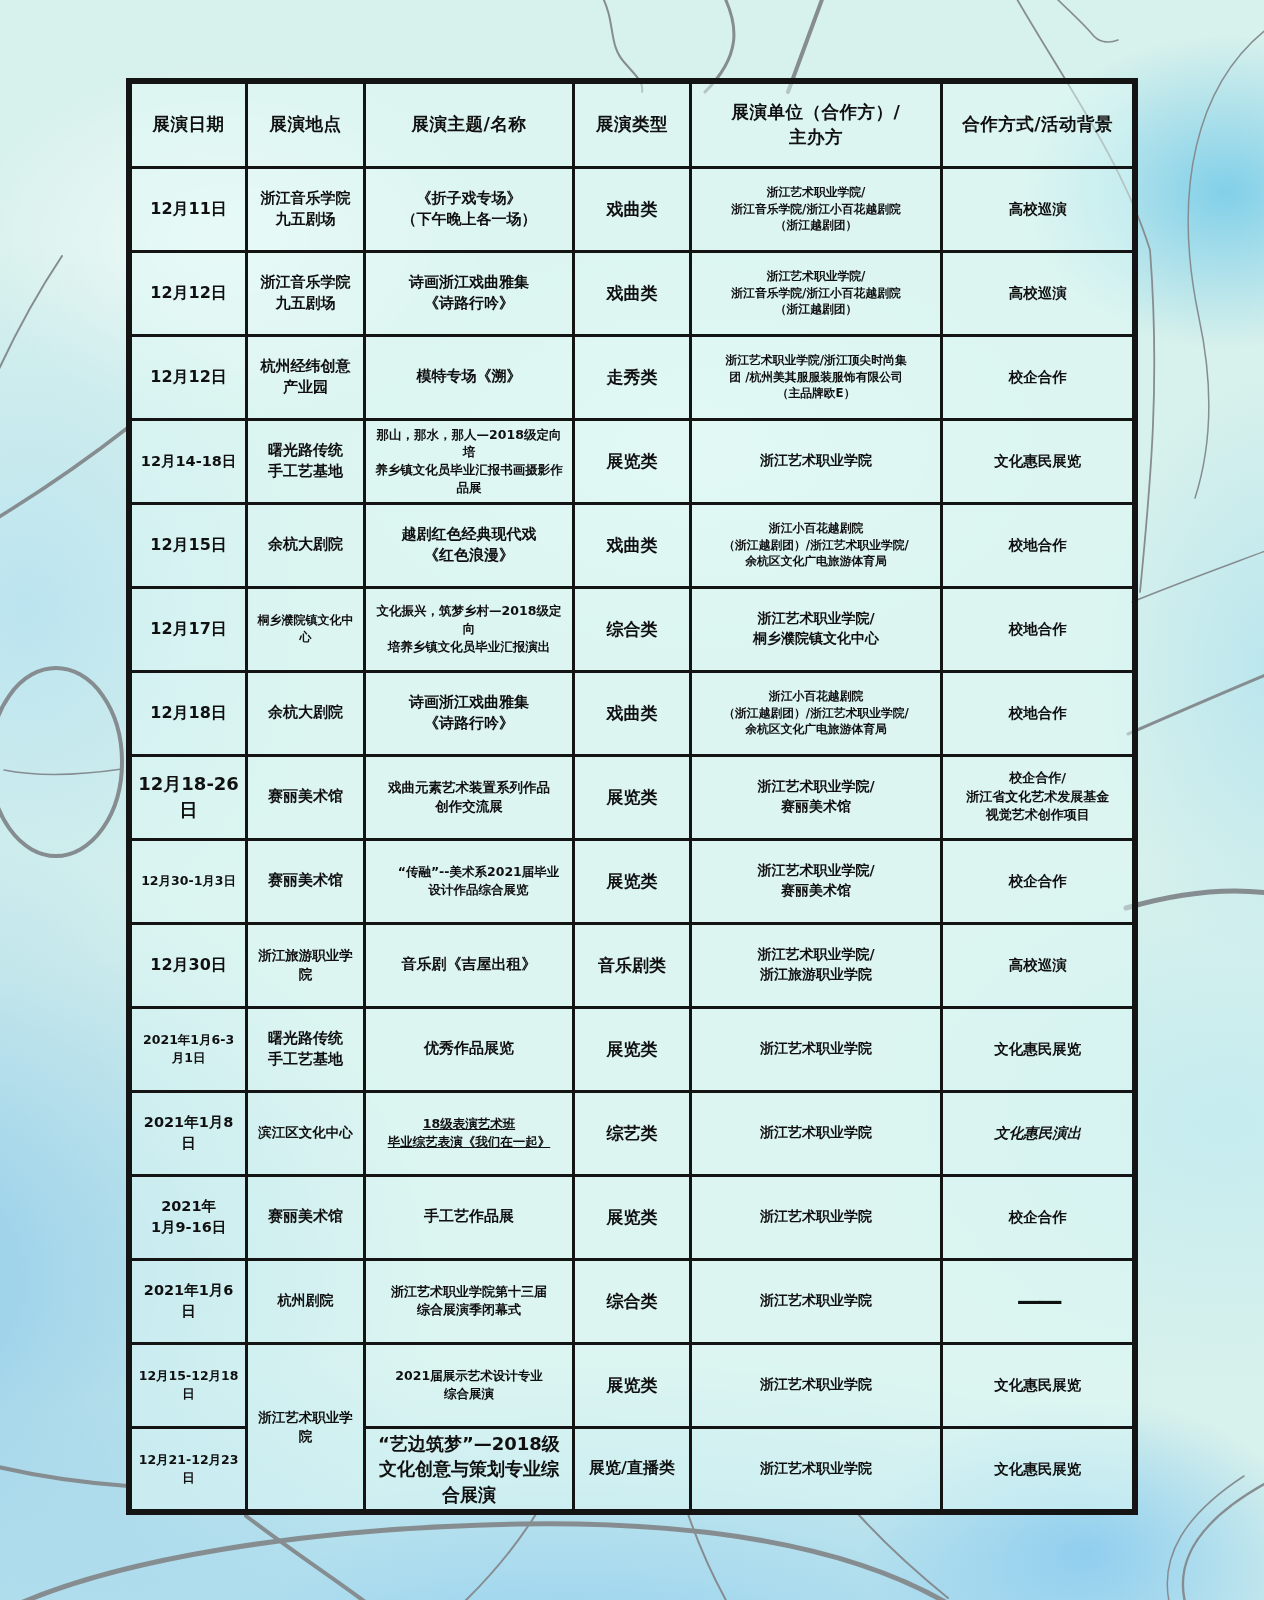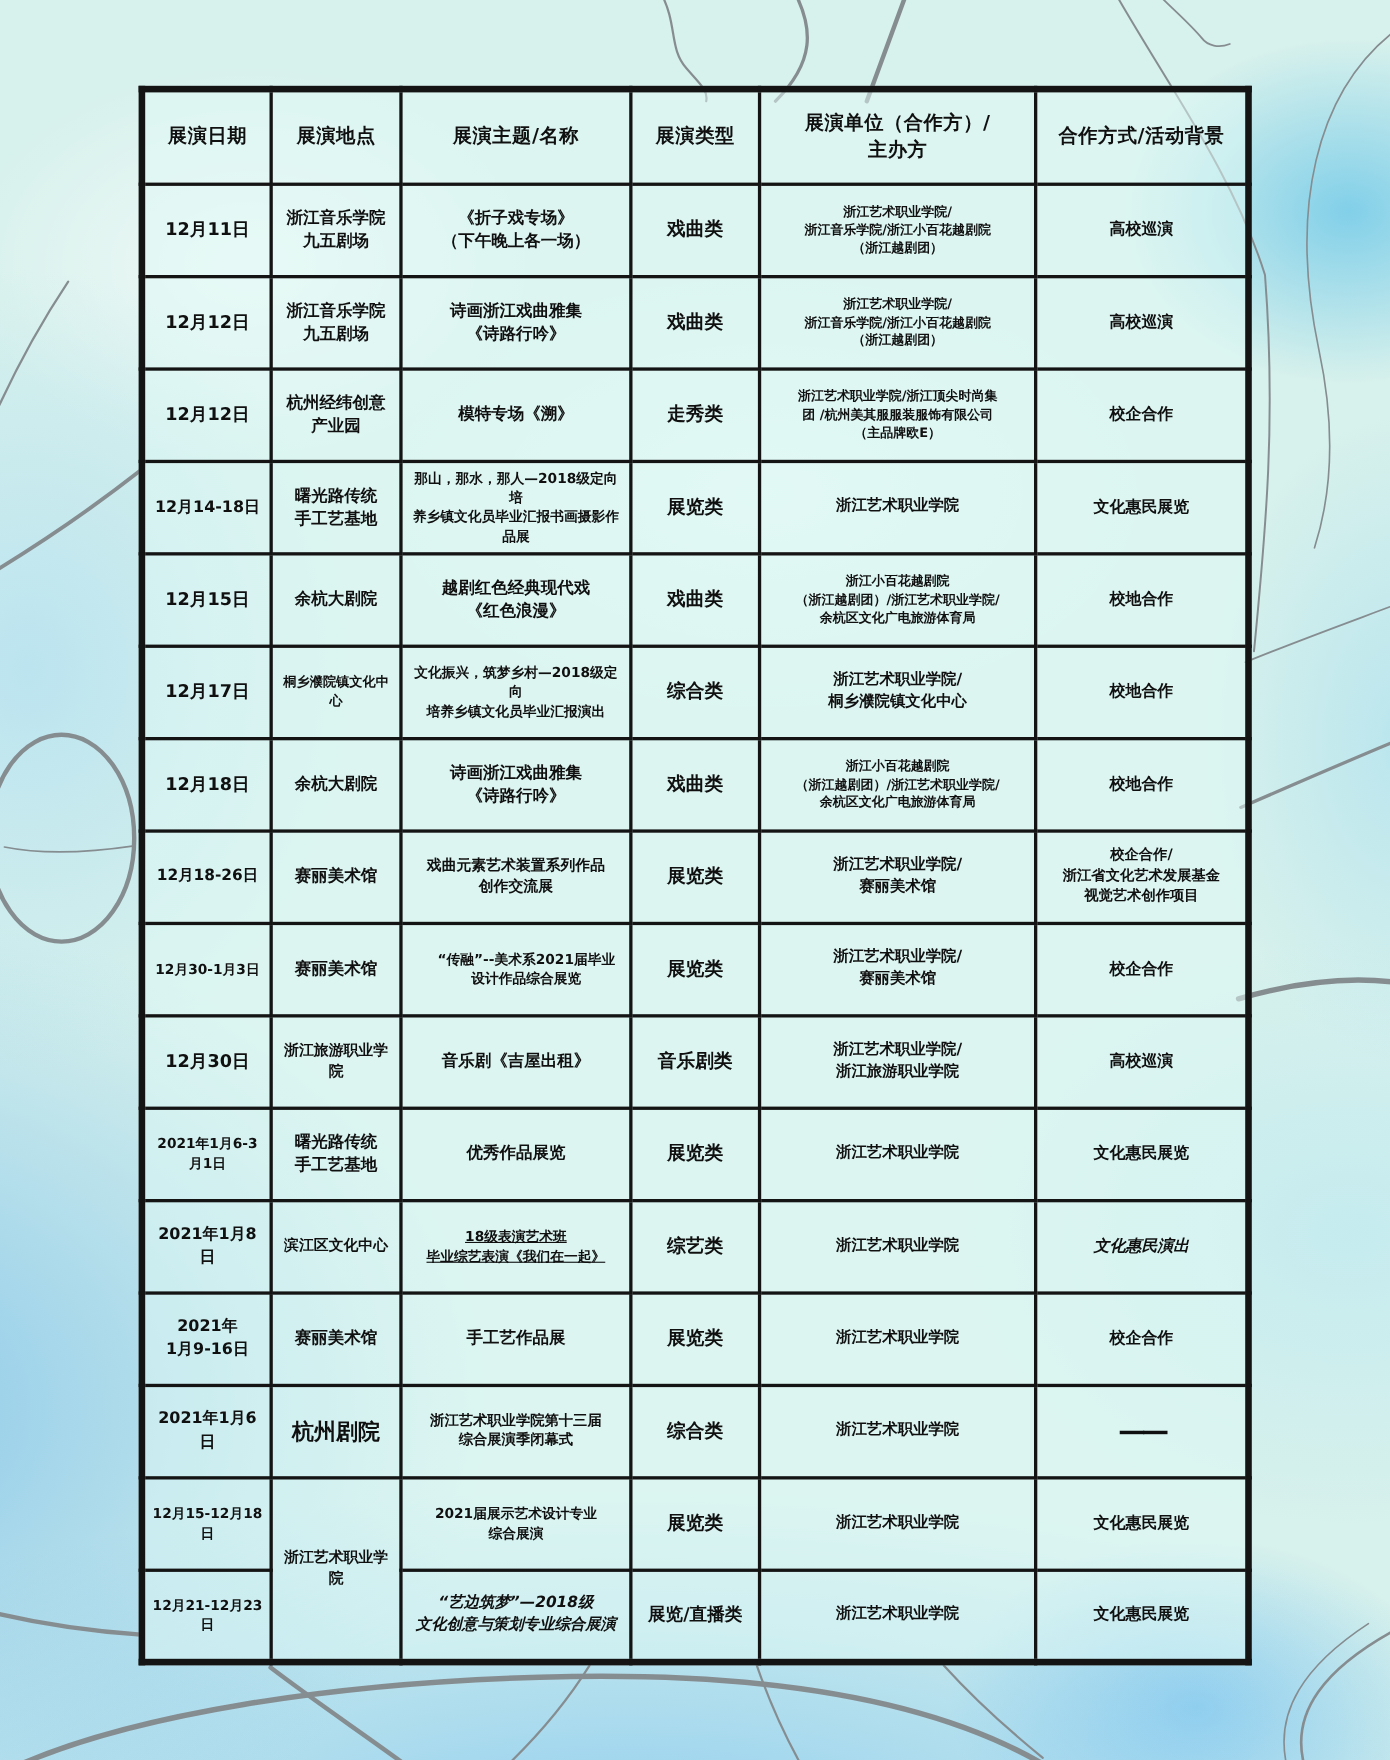--- a/index.html
+++ b/index.html
@@ -162,21 +162,21 @@
           <td style="font-size: 15px;">余杭大剧院</td>
           <td style="font-size: 15px;">诗画浙江戏曲雅集
 《诗路行吟》</td>
           <td style="font-size: 17px;">戏曲类</td>
           <td style="font-size: 11.8px;">浙江小百花越剧院
 （浙江越剧团）/浙江艺术职业学院/
 余杭区文化广电旅游体育局</td>
           <td style="font-size: 14.5px;">校地合作</td>
         </tr>
         <tr>
-          <td style="font-size: 14px;">12月18-26日</td>
+          <td style="font-size: 18px;">12月18-26日</td>
           <td style="font-size: 15px;">赛丽美术馆</td>
           <td style="font-size: 13.5px;">戏曲元素艺术装置系列作品
 创作交流展</td>
           <td style="font-size: 17px;">展览类</td>
           <td style="font-size: 14px;">浙江艺术职业学院/
 赛丽美术馆</td>
           <td style="font-size: 13px;">校企合作/
 浙江省文化艺术发展基金
 视觉艺术创作项目</td>
         </tr>
@@ -221,39 +221,39 @@
           <td style="font-size: 14.5px;">2021年
 1月9-16日</td>
           <td style="font-size: 15px;">赛丽美术馆</td>
           <td style="font-size: 15px;">手工艺作品展</td>
           <td style="font-size: 17px;">展览类</td>
           <td style="font-size: 14px;">浙江艺术职业学院</td>
           <td style="font-size: 14.5px;">校企合作</td>
         </tr>
         <tr>
           <td style="font-size: 14.5px;">2021年1月6日</td>
-          <td style="font-size: 20px;">杭州剧院</td>
+          <td style="font-size: 14px;">杭州剧院</td>
           <td style="font-size: 13px;">浙江艺术职业学院第十三届
 综合展演季闭幕式</td>
           <td style="font-size: 17px;">综合类</td>
           <td style="font-size: 14px;">浙江艺术职业学院</td>
           <td class="dash-cell" style="font-size: 14.5px;">——</td>
         </tr>
         <tr>
           <td style="font-size: 12.5px;">12月15-12月18日</td>
           <td rowspan="2" style="font-size: 13.5px;">浙江艺术职业学院</td>
           <td style="font-size: 12.5px;">2021届展示艺术设计专业
 综合展演</td>
           <td style="font-size: 17px;">展览类</td>
           <td style="font-size: 14px;">浙江艺术职业学院</td>
           <td style="font-size: 14.5px;">文化惠民展览</td>
         </tr>
         <tr>
           <td style="font-size: 12.5px;">12月21-12月23日</td>
-          <td style="font-size: 14px; font-style: italic;">“艺边筑梦”—2018级
+          <td style="font-size: 18px;">“艺边筑梦”—2018级
 文化创意与策划专业综合展演</td>
           <td style="font-size: 16px;">展览/直播类</td>
           <td style="font-size: 14px;">浙江艺术职业学院</td>
           <td style="font-size: 14.5px;">文化惠民展览</td>
         </tr>
       </tbody>
   </table>
 </div>
 
 </body></html>

